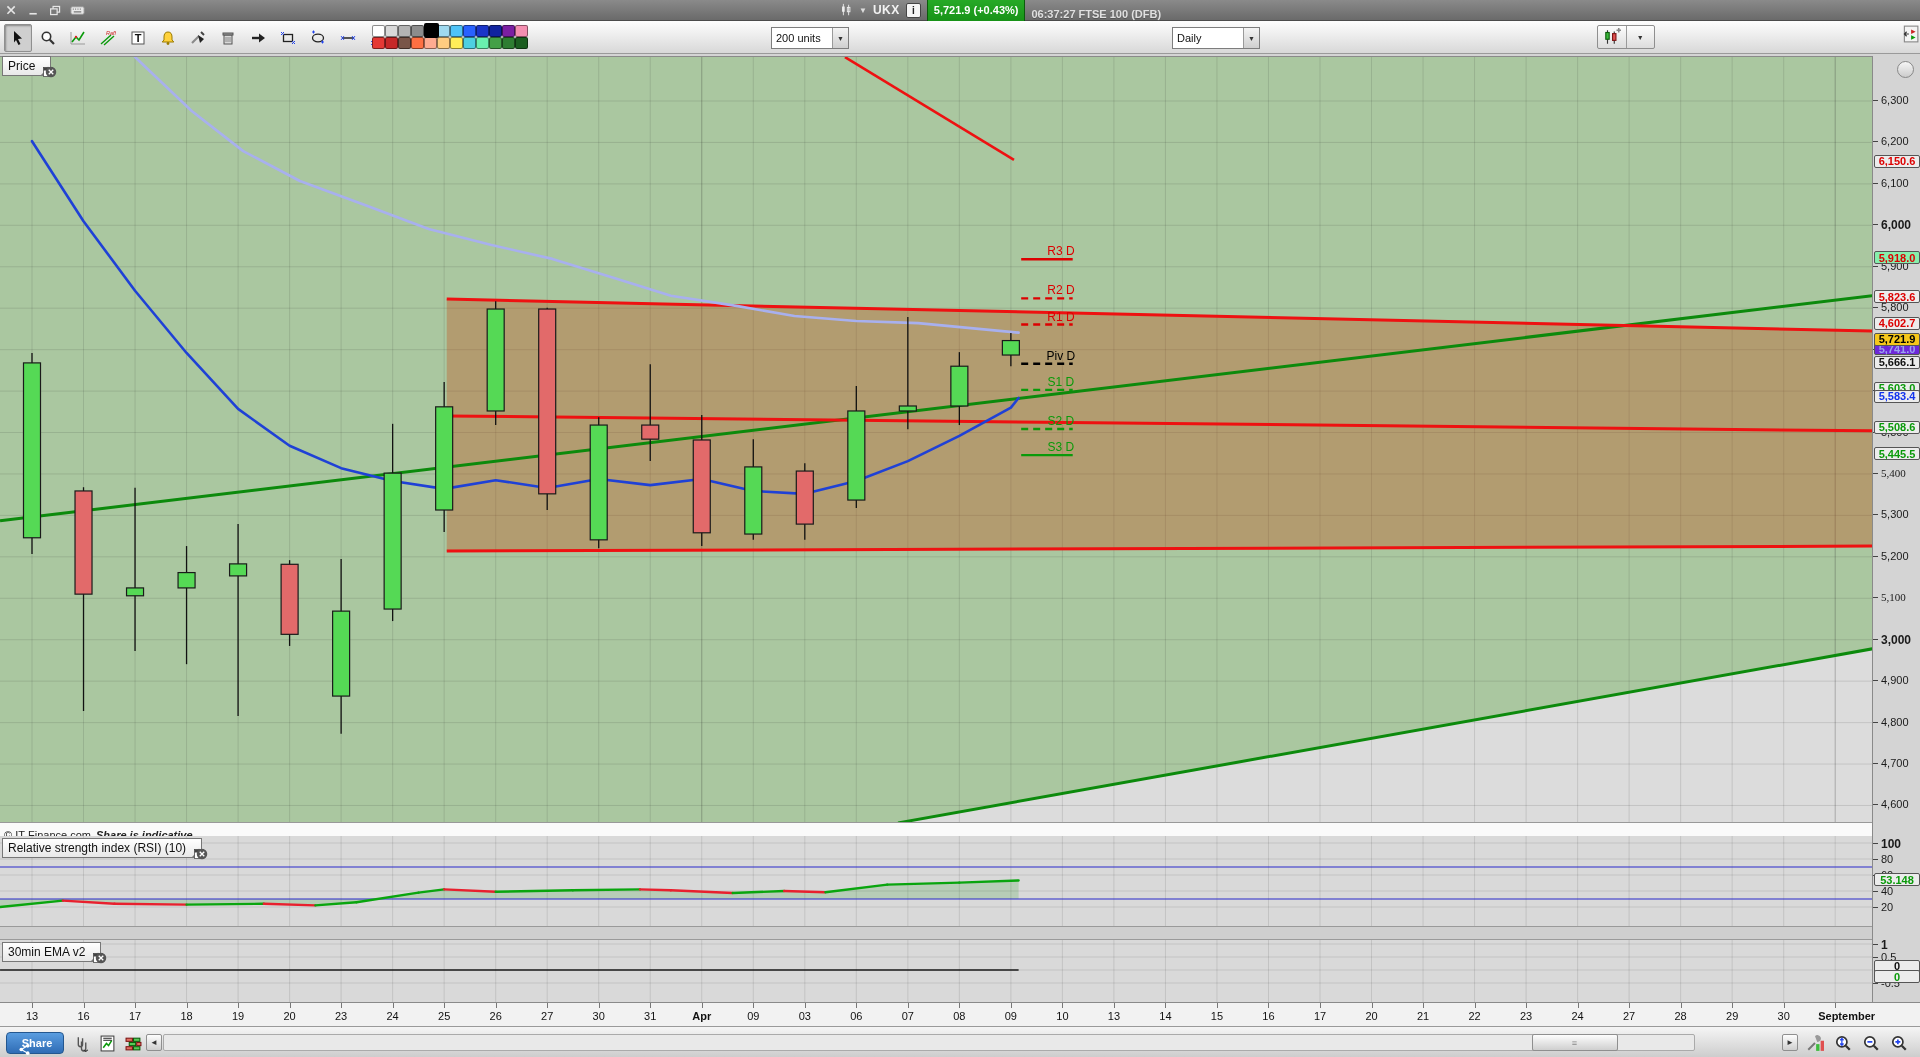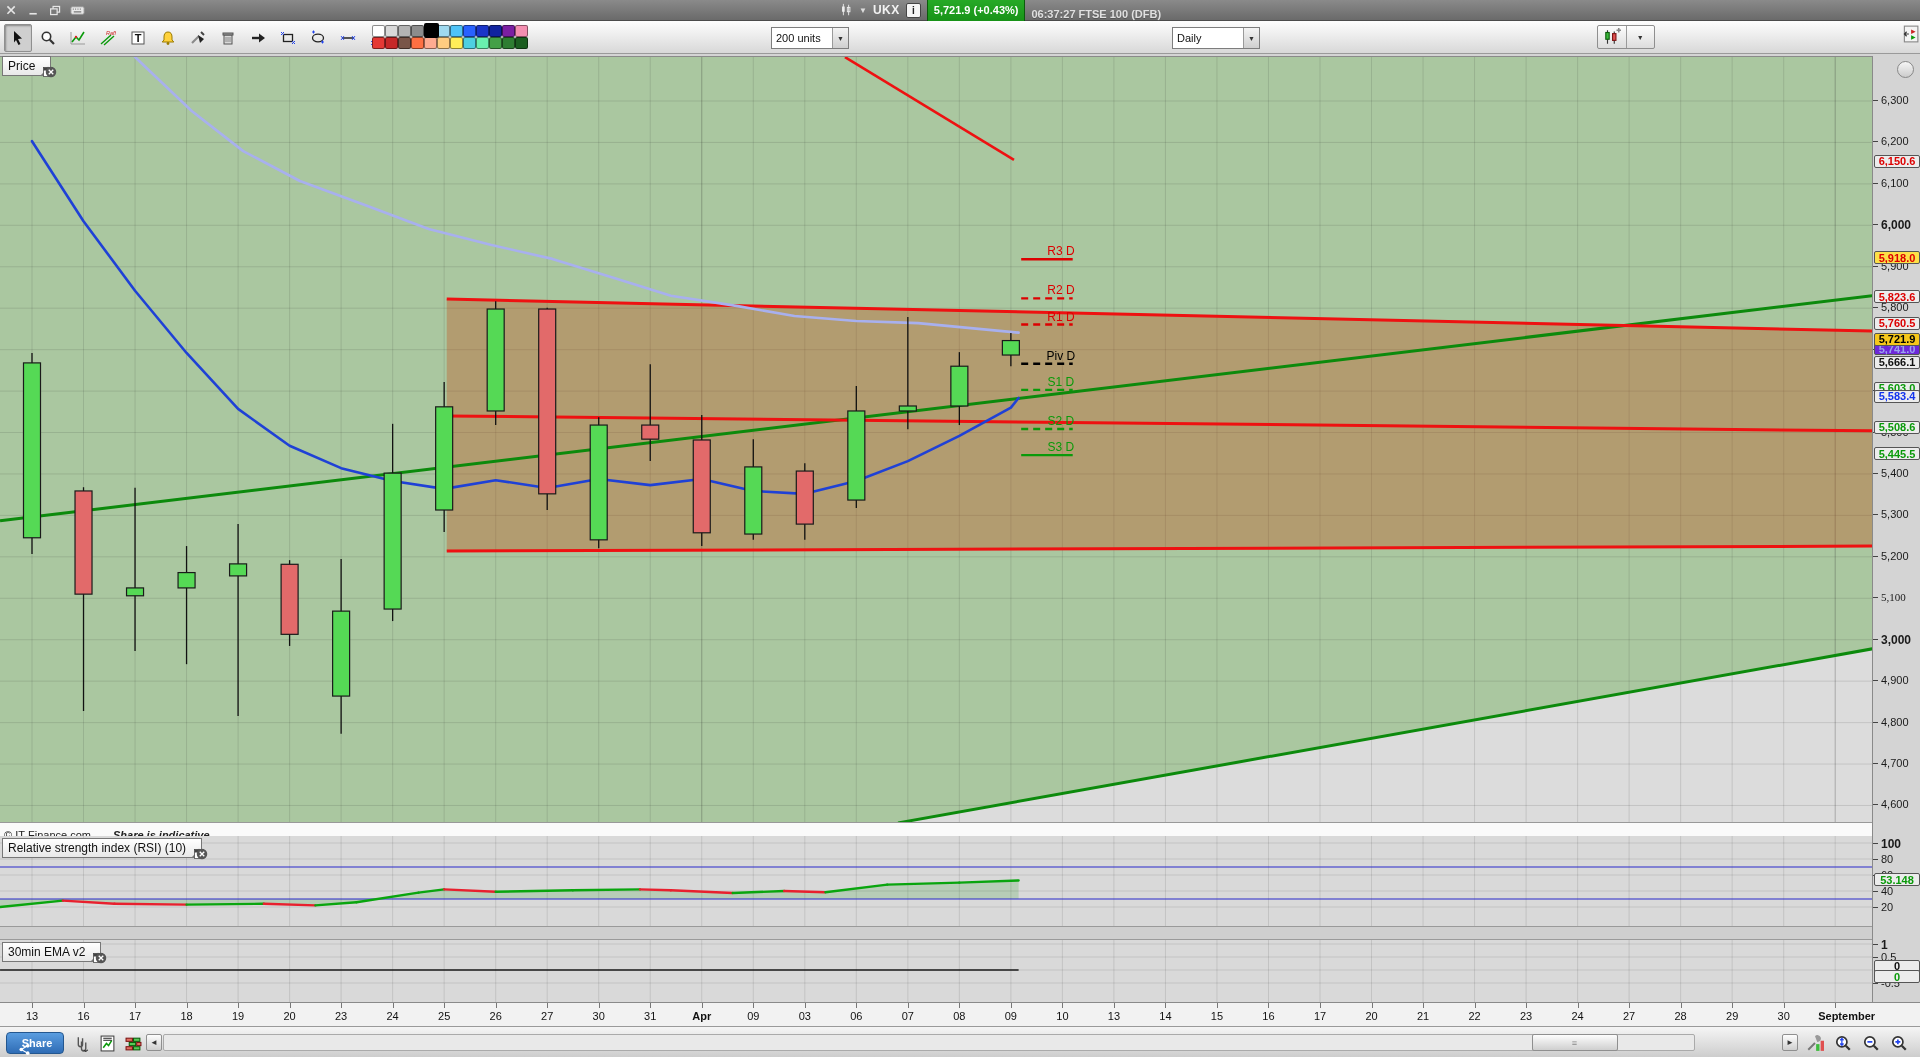--- a/index.html
+++ b/index.html
@@ -43,21 +43,21 @@
   
   #chartarea{position:absolute;left:0;top:53px;width:1920px;height:973px;}
   svg{position:absolute;display:block;}
   #price-svg{left:0;top:3px;border-top:1px solid #8a8a8a;}
   .paneltab{position:absolute;background:linear-gradient(#ffffff,#e8e8e8);border:1px solid #777;
     display:flex;align-items:center;gap:4px;font-size:12px;color:#111;padding:1px 5px;height:16px;}
   .tabicons{display:flex;gap:3px;align-items:center;}
   #price-tab{left:2px;top:3px;}
   #copyright{position:absolute;left:0;top:769px;width:1872px;height:25px;background:#fafafa;
     border-top:1px solid #999;border-bottom:1px solid #999;font-size:11px;color:#222;
-    display:flex;align-items:center;gap:22px;padding-left:4px;box-sizing:border-box;}
+    display:flex;align-items:center;gap:5px;padding-left:4px;box-sizing:border-box;}
   #copyright .disc{font-style:italic;font-weight:bold;}
   #rsi-svg{left:0;top:783px;}
   #rsi-tab{left:2px;top:785px;}
   #gap1{position:absolute;left:0;top:873px;width:1872px;height:14px;background:#cfcfcf;
     border-top:1px solid #9a9a9a;border-bottom:1px solid #9a9a9a;box-sizing:border-box;}
   #ema-svg{left:0;top:887px;}
   #ema-tab{left:2px;top:889px;}
   #dates{position:absolute;left:0;top:949px;width:1920px;height:24px;background:#f2f2f2;
     border-top:1px solid #8a8a8a;}
   .datelabel{position:absolute;top:7px;width:34px;text-align:center;font-size:11px;color:#111;}
@@ -666,41 +666,41 @@
         <div class="ticklabel" style="top: 203.76px;">5,900</div>
         <div class="tickdash" style="top: 251.2px;"></div>
         <div class="ticklabel" style="top: 245.2px;">5,800</div>
         <div class="tickdash" style="top: 292.64px;"></div>
         <div class="ticklabel" style="top: 286.64px;">5,700</div>
         <div class="tickdash" style="top: 334.08px;"></div>
         <div class="ticklabel" style="top: 328.08px;">5,600</div>
         <div class="tickdash" style="top: 375.52px;"></div>
         <div class="ticklabel" style="top: 369.52px;">5,500</div>
         <div class="tickdash" style="top: 416.96px;"></div>
-        <div class="ticklabel" style="top: 410.96px;">5,400</div>
+        <div class="ticklabel" style="top: 410.96px; font-family: Liberation Serif, serif;">5,400</div>
         <div class="tickdash" style="top: 458.4px;"></div>
         <div class="ticklabel" style="top: 452.4px;">5,300</div>
         <div class="tickdash" style="top: 499.84px;"></div>
         <div class="ticklabel" style="top: 493.84px;">5,200</div>
         <div class="tickdash" style="top: 541.28px;"></div>
         <div class="ticklabel" style="top: 535.28px; font-family: Liberation Serif, serif;">5,100</div>
         <div class="tickdash" style="top: 582.72px;"></div>
         <div class="ticklabel" style="top: 576.72px; font-weight: bold; font-size: 12px;">3,000</div>
         <div class="tickdash" style="top: 624.16px;"></div>
         <div class="ticklabel" style="top: 618.16px;">4,900</div>
         <div class="tickdash" style="top: 665.6px;"></div>
         <div class="ticklabel" style="top: 659.6px;">4,800</div>
         <div class="tickdash" style="top: 707.04px;"></div>
         <div class="ticklabel" style="top: 701.04px;">4,700</div>
         <div class="tickdash" style="top: 748.48px;"></div>
         <div class="ticklabel" style="top: 742.48px;">4,600</div>
         <div class="badge" style="top: 98.9114px; color: rgb(221, 0, 0); background: rgb(236, 236, 236);">6,150.6</div>
-        <div class="badge" style="top: 195.301px; color: rgb(221, 0, 0); background: #fde047;">5,918.0</div>
+        <div class="badge" style="top: 195.301px; color: rgb(221, 0, 0); background: #86efac;">5,918.0</div>
         <div class="badge" style="top: 234.42px; color: rgb(221, 0, 0); background: rgb(236, 236, 236);">5,823.6</div>
-        <div class="badge" style="top: 260.569px; color: rgb(221, 0, 0); background: rgb(236, 236, 236);">5,760.5</div>
+        <div class="badge" style="top: 260.569px; color: rgb(221, 0, 0); background: rgb(236, 236, 236);">4,602.7</div>
         <div class="badge" style="top: 286px; color: rgb(154, 164, 238); background: #6d28d9;">5,741.0</div>
         <div class="badge" style="top: 276.565px; color: rgb(0, 0, 0); background: rgb(246, 199, 26);">5,721.9</div>
         <div class="badge" style="top: 299.688px; color: rgb(17, 17, 17); background: rgb(236, 236, 236);">5,666.1</div>
         <div class="badge" style="top: 325.837px; color: rgb(10, 154, 10); background: rgb(236, 236, 236);">5,603.0</div>
         <div class="badge" style="top: 333.959px; color: rgb(17, 51, 238); background: rgb(236, 236, 236);">5,583.4</div>
         <div class="badge" style="top: 364.956px; color: rgb(10, 154, 10); background: rgb(236, 236, 236);">5,508.6</div>
         <div class="badge" style="top: 391.105px; color: rgb(10, 154, 10); background: rgb(236, 236, 236);">5,445.5</div>
         <div class="tickdash" style="top: 787px;"></div>
         <div class="ticklabel" style="top: 781px; font-weight: bold; font-size: 12px;">100</div>
         <div class="tickdash" style="top: 803px;"></div>

